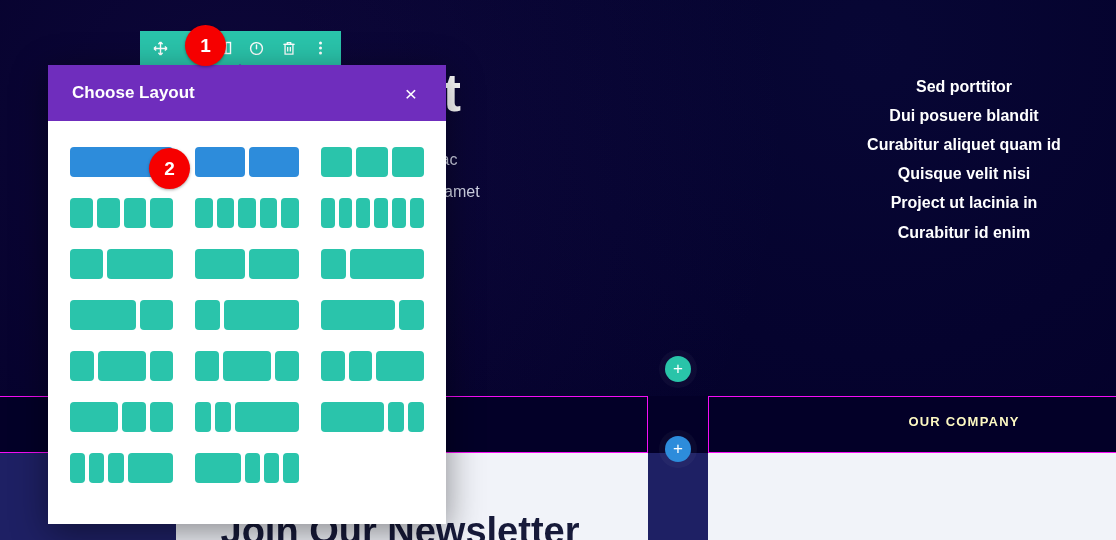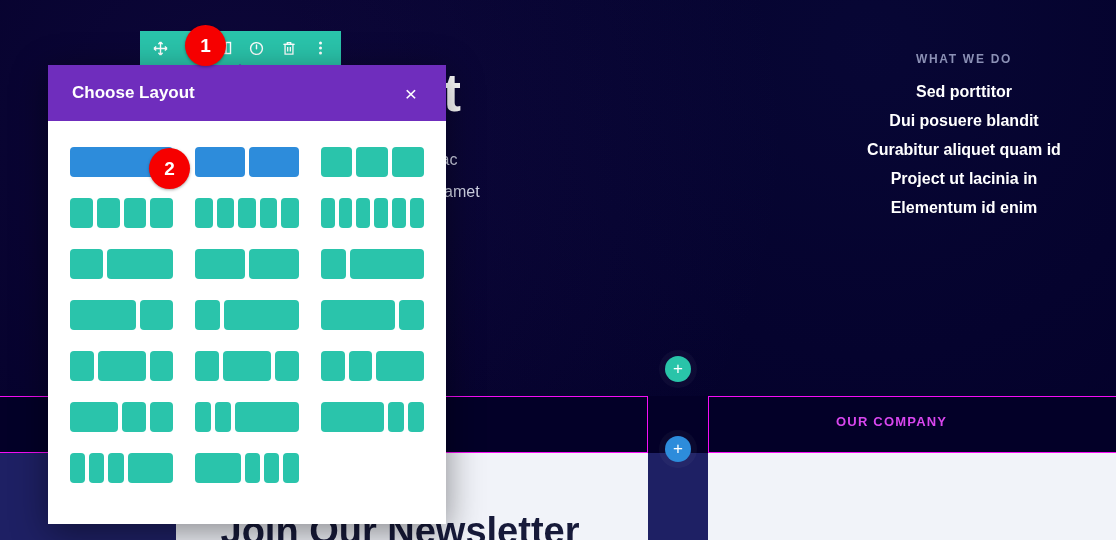--- a/index.html
+++ b/index.html
@@ -32,21 +32,21 @@
   .hero-body {
     margin-top:22px; font-size:16px; line-height:2.0; color:#cfd2e4; font-weight:normal;
   }
   .hero-body div { white-space:nowrap; }
 
   
   .wwd { position:absolute; left:836px; top:52px; width:256px; text-align:center; }
   .wwd-eyebrow {
     font-size:12px; font-weight:bold; letter-spacing:1.7px; color:#8b90b5;
   }
-  .wwd-list { margin-top:11px; }
+  .wwd-list { margin-top:20px; }
   .wwd-list div {
     font-size:16px; font-weight:bold; color:#ffffff; line-height:1.82; white-space:nowrap;
   }
 
   
   .light-band {
     position:absolute; left:0; top:453px; width:1116px; height:87px;
     background:#f1f3f9;
   }
   .navy-band {
@@ -57,22 +57,22 @@
   }
   .dark-right-strip {
     position:absolute; left:0; top:396px; width:1116px; height:57px; background:#030028;
   }
   .sec-outline {
     position:absolute; border:1px solid #f50df5;
   }
   .sec-left  { left:-60px; top:396px; width:708px; height:57px; border-right:1px solid #f50df5; }
   .sec-right { left:708px; top:396px; width:468px; height:57px; }
   .our-company {
-    position:absolute; left:836px; top:414px; width:256px; text-align:left;
-    font-size:13px; font-weight:bold; letter-spacing:1.2px; color:#d946ef;
+    position:absolute; left:836px; top:414px; width:256px; text-align:center;
+    font-size:13px; font-weight:bold; letter-spacing:1.2px; color:#fef9c3;
   }
   .newsletter {
     position:absolute; left:140px; top:510px; width:520px;
     text-align:center; font-size:38px; font-weight:bold; color:#171a3a;
     white-space:nowrap;
   }
 
   
   .add-btn {
     position:absolute; width:26px; height:26px; border-radius:50%;
@@ -154,27 +154,27 @@
   <div class="hero">
     <div class="hero-title">Project</div>
     <div class="hero-body">
       <div>tempus convallis quis ac</div>
       <div>Curabitur non nulla sit amet</div>
       <div>quis ac lectus.</div>
     </div>
   </div>
 
   <div class="wwd">
-    <div class="wwd-eyebrow">WHAT WE DO</div>
     <div class="wwd-list">
       <div>Sed porttitor</div>
       <div>Dui posuere blandit</div>
       <div>Curabitur aliquet quam id</div>
+      <div>Quisque velit nisi</div>
       <div>Project ut lacinia in</div>
-      <div>Elementum id enim</div>
+      <div>Curabitur id enim</div>
     </div>
   </div>
 
   <div class="light-band"></div>
   <div class="navy-band"></div>
   <div class="navy-gutter"></div>
   <div class="dark-right-strip"></div>
   <div class="sec-outline sec-left"></div>
   <div class="sec-outline sec-right"></div>
   <div class="our-company">OUR COMPANY</div>

